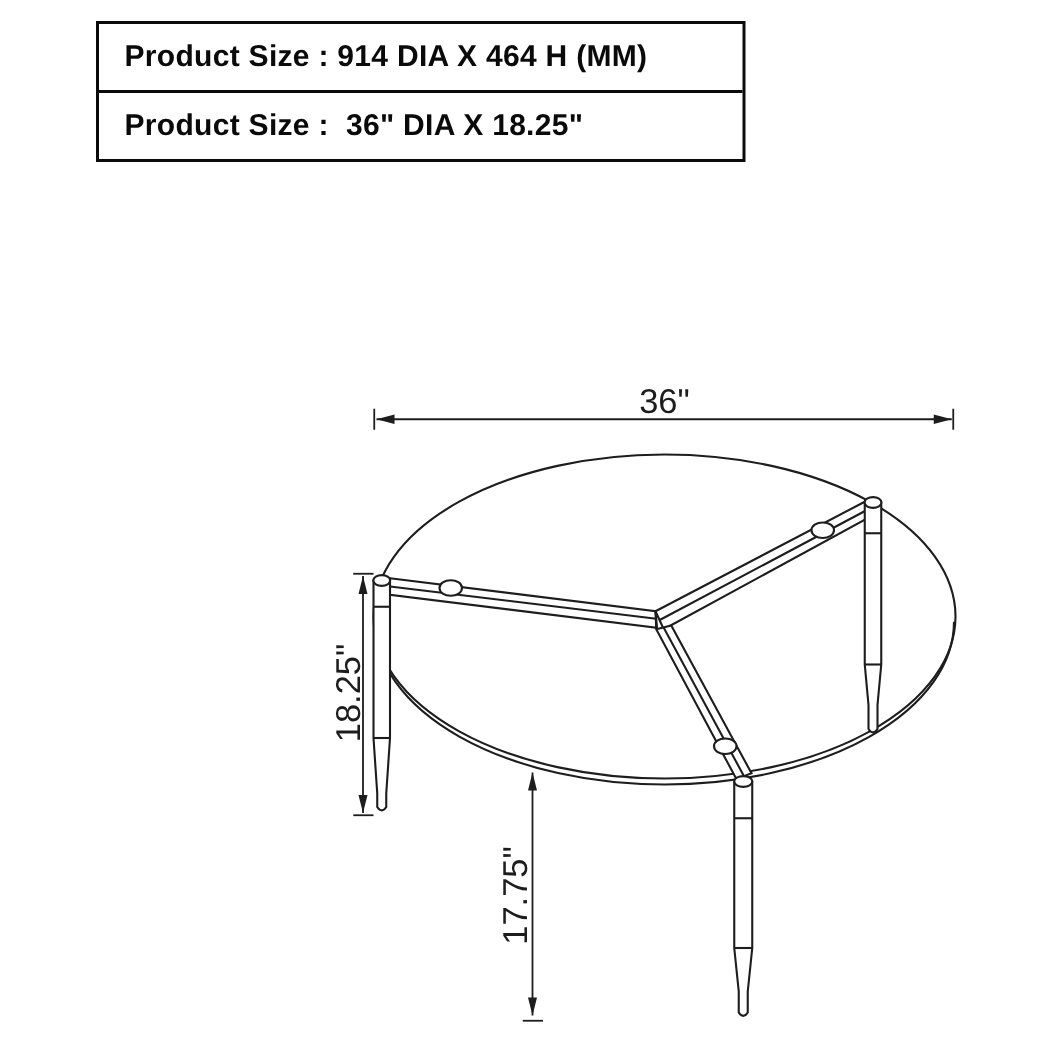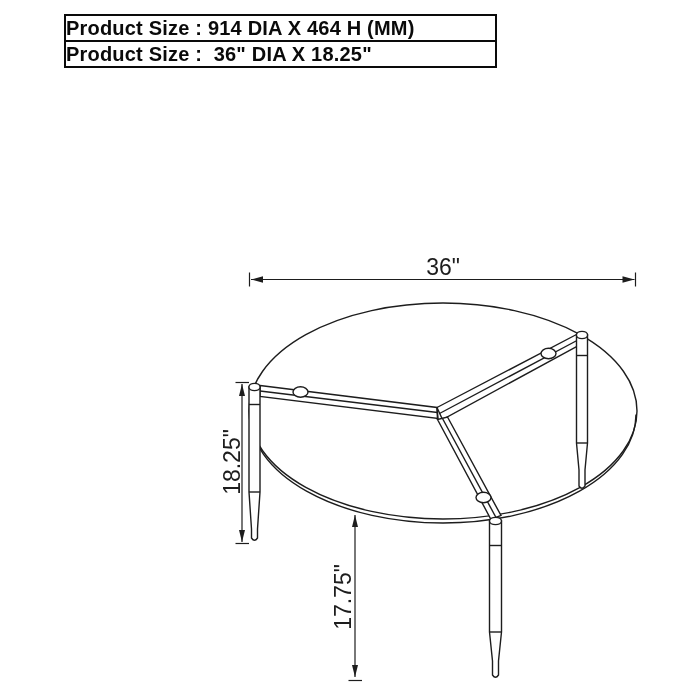--- a/index.html
+++ b/index.html
@@ -14,23 +14,24 @@
   .spec-box {
     position: absolute;
     left: 64px;
     top: 14px;
     width: 433px;
     border: 2.5px solid #0a0a0a;
     box-sizing: border-box;
     background: #ffffff;
   }
   .spec-row {
-    height: 24px;
+    height: 44px;
     display: flex;
     align-items: center;
+    padding-left: 17px;
     font-size: 20px;
     font-weight: bold;
     color: #0a0a0a;
     white-space: pre;
     letter-spacing: 0.2px;
   }
   .spec-row + .spec-row {
     border-top: 2.5px solid #0a0a0a;
   }
   #drawing {

